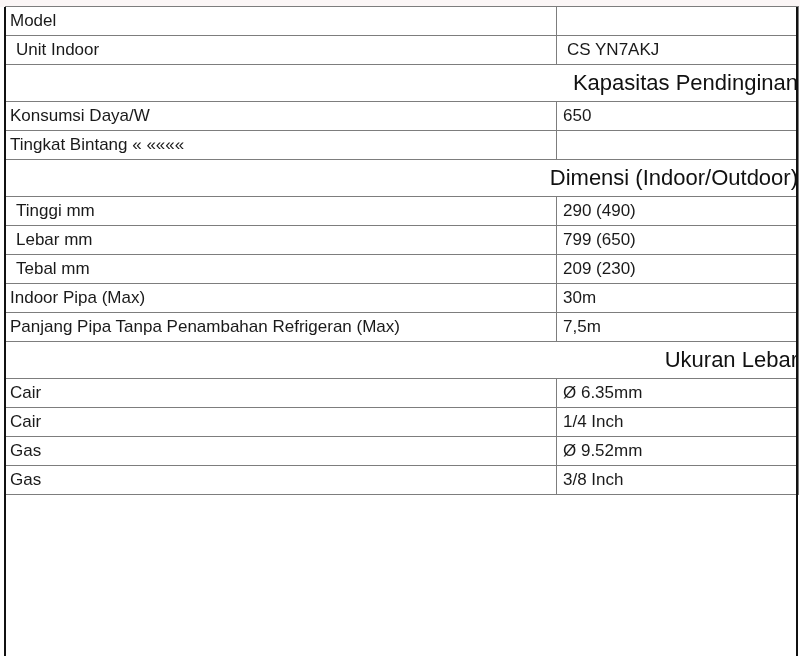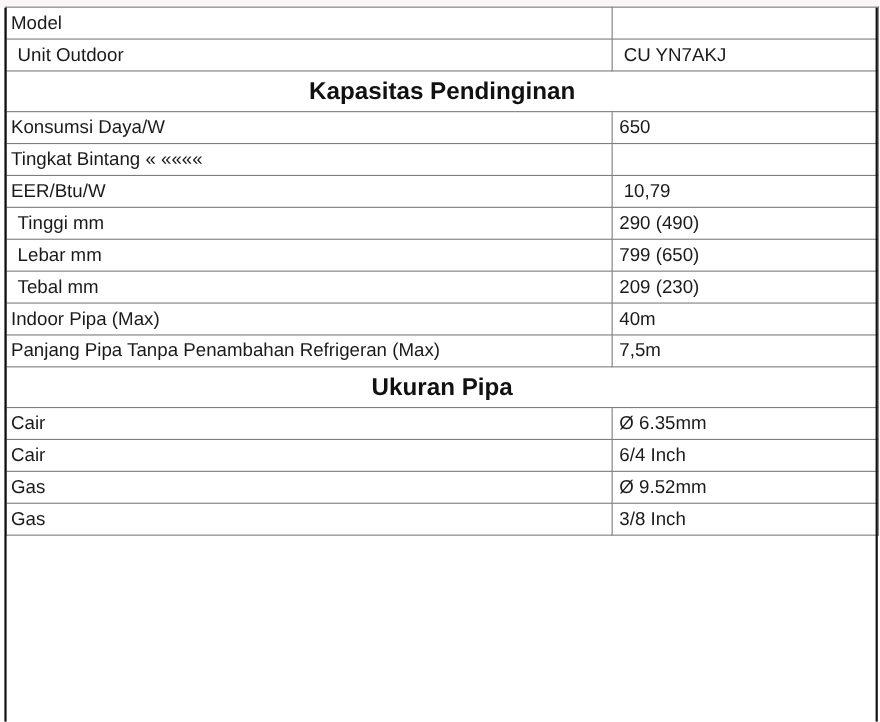--- a/index.html
+++ b/index.html
@@ -38,22 +38,22 @@
     white-space: nowrap;
     overflow: hidden;
     vertical-align: middle;
   }
   table.spec col.c1 { width: 551px; }
   table.spec col.c2 { width: 242px; }
   td.indent { padding-left: 10px !important; }
   td.val { padding-left: 6px !important; }
   td.val.indent2 { padding-left: 10px !important; }
   tr.section td {
-    text-align: center;
-    font-weight: bold;
+    text-align: right;
+    font-weight: normal;
     font-size: 22px;
     height: 36px;
     line-height: 36px;
     padding: 0 !important;
     color: #111;
   }
   .outer-left {
     position: absolute; left: 4px; top: 7px; width: 2px; height: 649px; background: #111;
   }
   .outer-right {
@@ -69,71 +69,70 @@
   <colgroup>
       <col class="c1">
       <col class="c2">
     </colgroup>
   <tbody>
     <tr>
       <td>Model</td>
       <td class="val"></td>
     </tr>
     <tr>
-      <td class="indent">Unit Outdoor</td>
-      <td class="val indent2">CU  YN7AKJ</td>
+      <td class="indent">Unit Indoor</td>
+      <td class="val indent2">CS  YN7AKJ</td>
     </tr>
 
     <tr class="section">
       <td colspan="2">Kapasitas Pendinginan</td>
     </tr>
     <tr>
       <td>Konsumsi Daya/W</td>
       <td class="val">650</td>
     </tr>
     <tr>
       <td>Tingkat Bintang « ««««</td>
       <td class="val"></td>
     </tr>
-    <tr>
-      <td>EER/Btu/W</td>
-      <td class="val indent2">10,79</td>
+
+    <tr class="section">
+      <td colspan="2">Dimensi (Indoor/Outdoor)</td>
     </tr>
-
     <tr>
       <td class="indent">Tinggi mm</td>
       <td class="val">290 (490)</td>
     </tr>
     <tr>
       <td class="indent">Lebar mm</td>
       <td class="val">799 (650)</td>
     </tr>
     <tr>
       <td class="indent">Tebal mm</td>
       <td class="val">209 (230)</td>
     </tr>
     <tr>
       <td>Indoor Pipa (Max)</td>
-      <td class="val">40m</td>
+      <td class="val">30m</td>
     </tr>
     <tr>
       <td>Panjang Pipa Tanpa Penambahan Refrigeran (Max)</td>
       <td class="val">7,5m</td>
     </tr>
 
     <tr class="section">
-      <td colspan="2">Ukuran Pipa</td>
+      <td colspan="2">Ukuran Lebar</td>
     </tr>
     <tr>
       <td>Cair</td>
       <td class="val">Ø 6.35mm</td>
     </tr>
     <tr>
       <td>Cair</td>
-      <td class="val">6/4 Inch</td>
+      <td class="val">1/4 Inch</td>
     </tr>
     <tr>
       <td>Gas</td>
       <td class="val">Ø 9.52mm</td>
     </tr>
     <tr>
       <td>Gas</td>
       <td class="val">3/8 Inch</td>
     </tr>
   </tbody>

